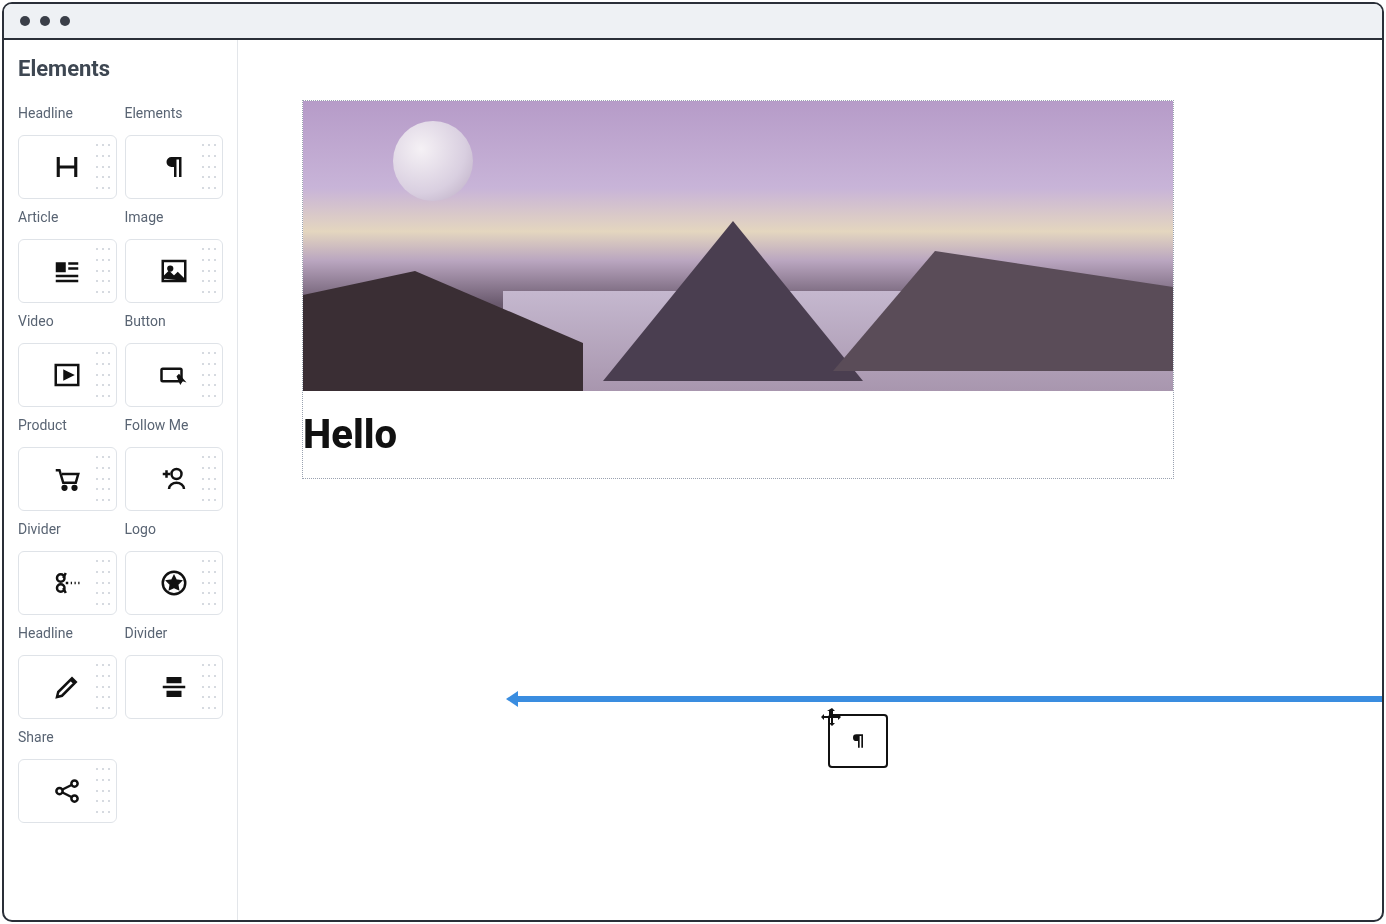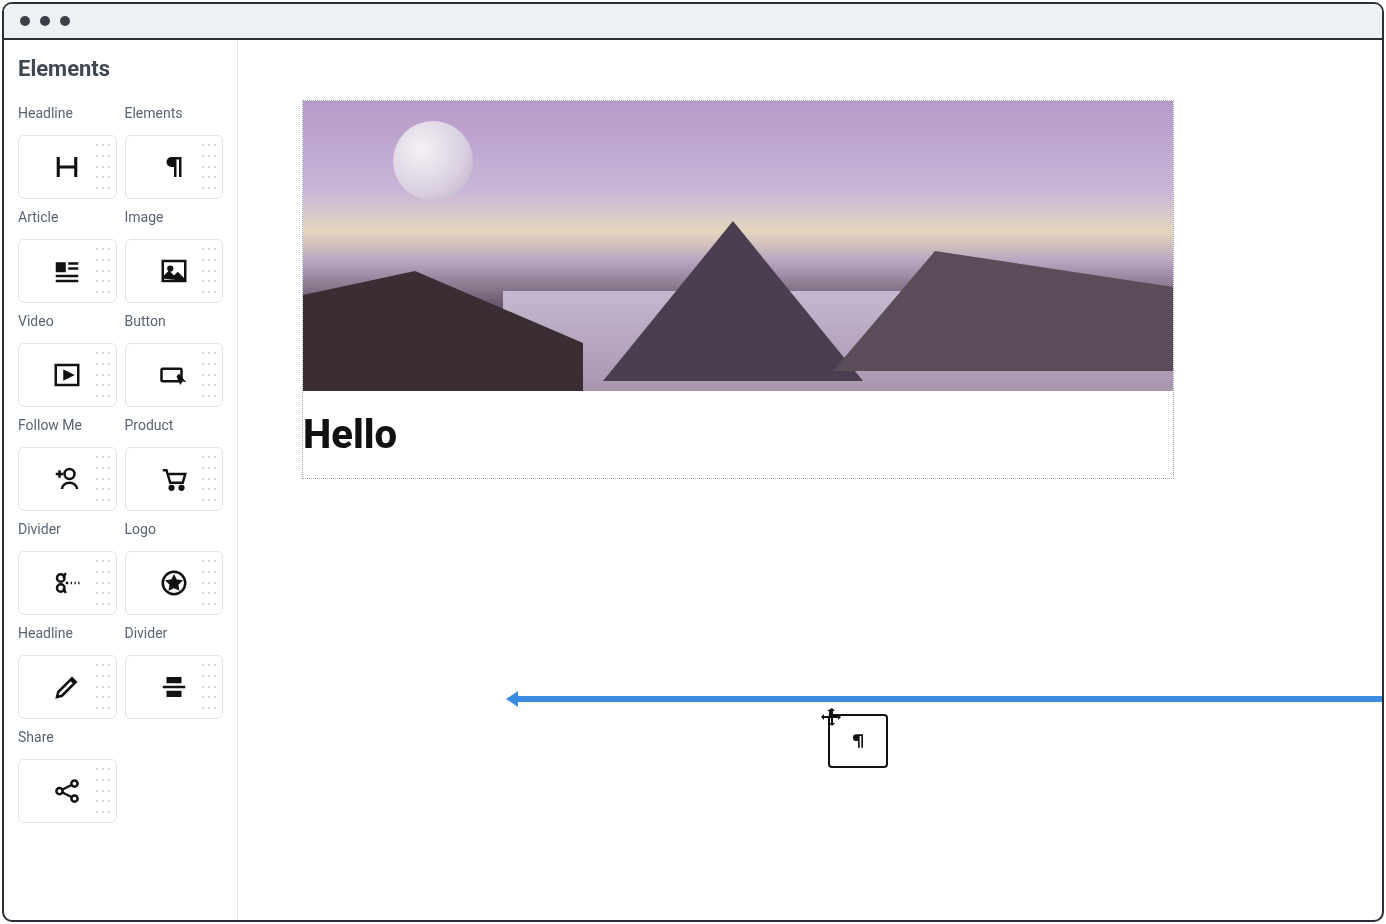--- a/index.html
+++ b/index.html
@@ -312,54 +312,54 @@
                 <span></span>
                 <span></span>
                 <span></span>
                 <span></span>
                 <span></span>
               </div>
           </div>
         </div>
 
         <div class="elem-cell">
+          <div class="elem-label">Product</div>
+          <div class="elem-tile">
+            <svg class="icon-svg" viewBox="0 0 24 24" fill="none" stroke="#111" stroke-width="2">
+                <path d="M3 5h3l3 10h10l2-7H8"></path>
+                <circle cx="10" cy="19" r="1.5" fill="#111"></circle>
+                <circle cx="18" cy="19" r="1.5" fill="#111"></circle>
+              </svg>
+            <div class="drag-dots">
+                <span></span>
+                <span></span>
+                <span></span>
+                <span></span>
+                <span></span>
+                <span></span>
+                <span></span>
+                <span></span>
+                <span></span>
+                <span></span>
+                <span></span>
+                <span></span>
+                <span></span>
+                <span></span>
+                <span></span>
+              </div>
+          </div>
+        </div>
+
+        <div class="elem-cell">
           <div class="elem-label">Follow Me</div>
           <div class="elem-tile">
             <svg class="icon-svg" viewBox="0 0 24 24" fill="none" stroke="#111" stroke-width="2">
                 <circle cx="14" cy="8" r="4"></circle>
                 <path d="M8 20c0-3 3-5 6-5s6 2 6 5"></path>
                 <path d="M3 8h6M6 5v6"></path>
-              </svg>
-            <div class="drag-dots">
-                <span></span>
-                <span></span>
-                <span></span>
-                <span></span>
-                <span></span>
-                <span></span>
-                <span></span>
-                <span></span>
-                <span></span>
-                <span></span>
-                <span></span>
-                <span></span>
-                <span></span>
-                <span></span>
-                <span></span>
-              </div>
-          </div>
-        </div>
-
-        <div class="elem-cell">
-          <div class="elem-label">Product</div>
-          <div class="elem-tile">
-            <svg class="icon-svg" viewBox="0 0 24 24" fill="none" stroke="#111" stroke-width="2">
-                <path d="M3 5h3l3 10h10l2-7H8"></path>
-                <circle cx="10" cy="19" r="1.5" fill="#111"></circle>
-                <circle cx="18" cy="19" r="1.5" fill="#111"></circle>
               </svg>
             <div class="drag-dots">
                 <span></span>
                 <span></span>
                 <span></span>
                 <span></span>
                 <span></span>
                 <span></span>
                 <span></span>
                 <span></span>

